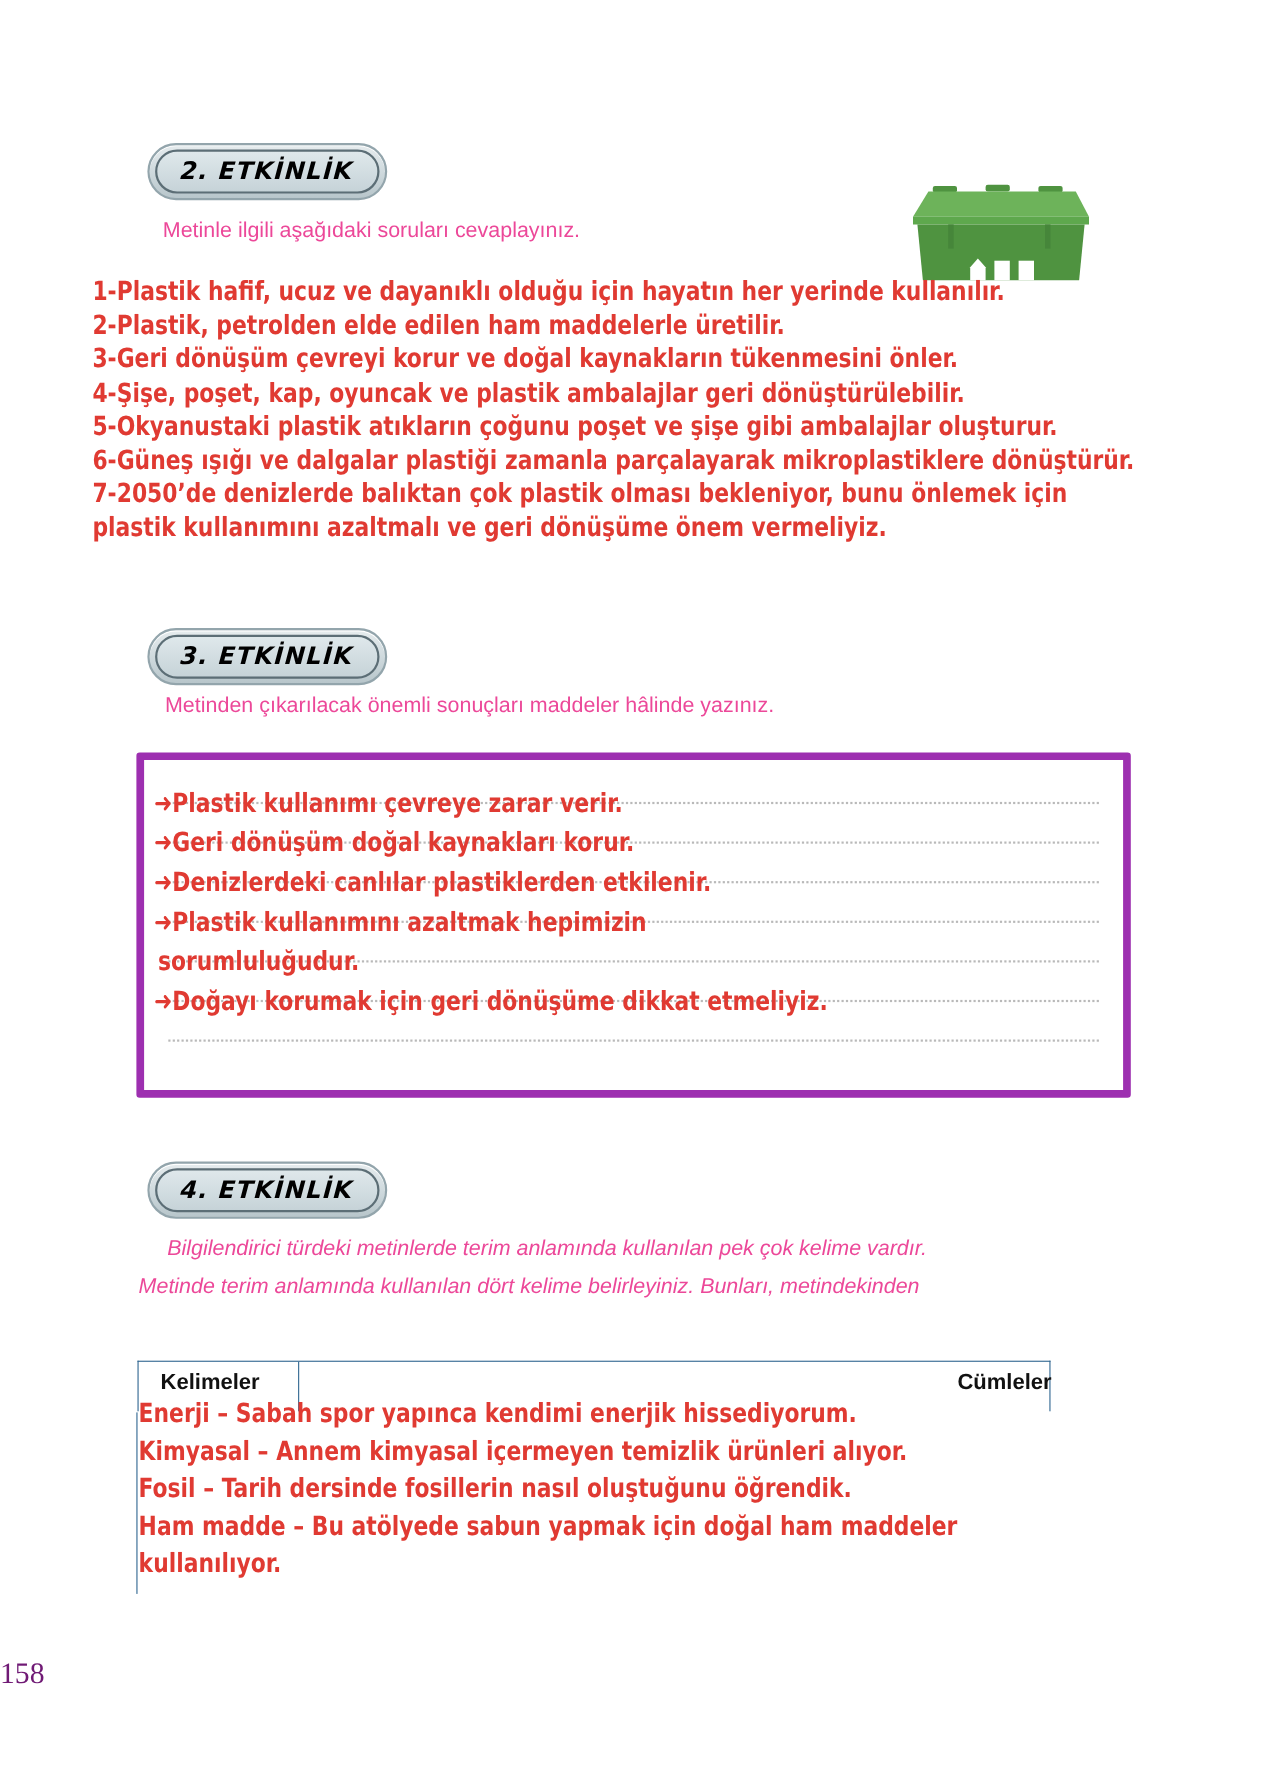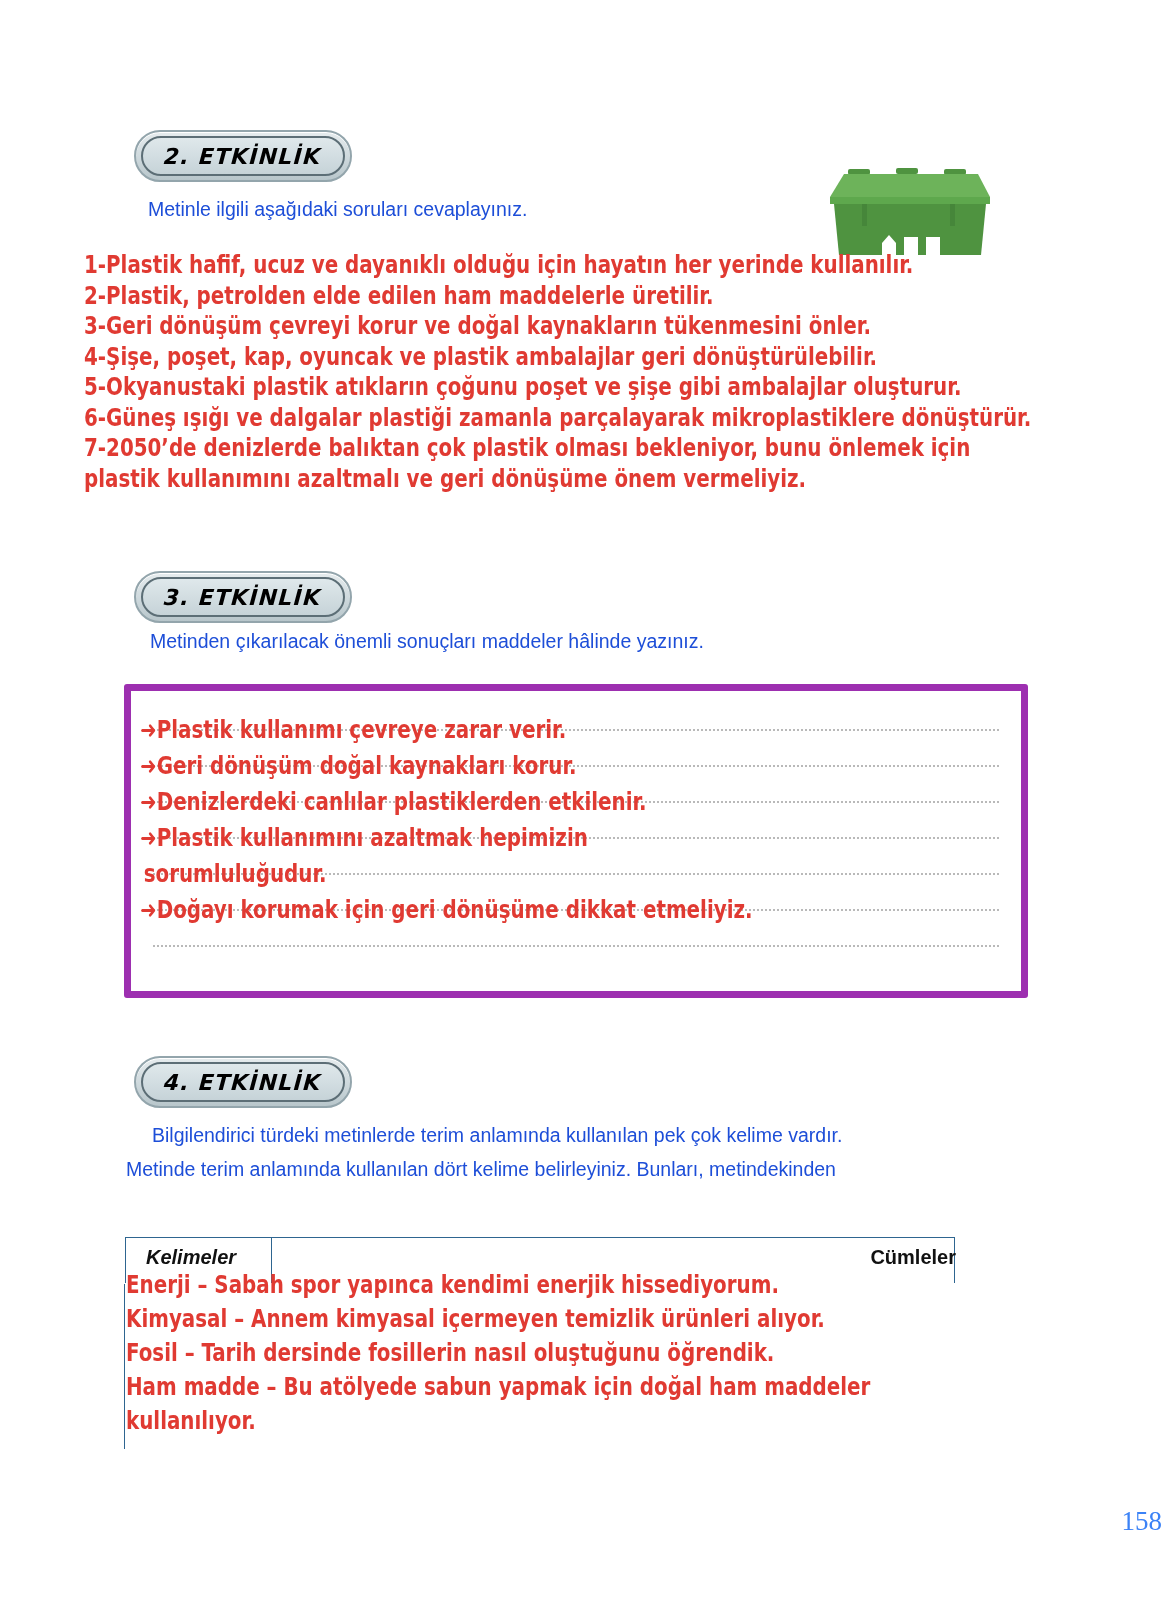--- a/index.html
+++ b/index.html
@@ -50,26 +50,27 @@
     letter-spacing: 1.2px;
     color: #000000;
     transform: skewX(-4deg);
   }
 
   
   .instr {
     position: absolute;
     font-family: "Liberation Sans", sans-serif;
     font-size: 19.5px;
-    color: #1d4ed8;
+    color: #ec4899;
     line-height: 1.45;
   }
   .instr-just {
     text-align: justify;
     text-justify: inter-word;
+    font-style: italic;
   }
   .qnum { font-weight: bold; }
 
   
   .red {
     color: #e03a32;
     font-family: "DejaVu Sans Condensed", "Liberation Sans Narrow", "Liberation Sans", sans-serif;
     font-weight: bold;
     font-stretch: condensed;
     transform: scaleX(0.92);
@@ -155,44 +156,44 @@
     border-left: 1.6px solid #2e6590;
   }
   .th {
     position: absolute;
     top: 8px;
     font-family: "Liberation Sans", sans-serif;
     font-weight: bold;
     font-size: 20px;
     color: #111111;
   }
-  .th-kelimeler { left: 20px; font-style: italic; }
+  .th-kelimeler { left: 20px; }
   .th-cumleler  { left: 145px; width: 685px; text-align: right; }
 
   .table-answers {
     position: absolute;
     left: 126px;
     top: 1268px;
     width: 1000px;
     font-size: 24px;
     line-height: 34px;
     z-index: 5;
   }
   .table-answers div { white-space: nowrap; }
 
   
   .pageno {
     position: absolute;
     left: 0;
     right: 0;
     top: 1506px;
-    text-align: right;
+    text-align: left;
     font-family: "Liberation Serif", serif;
     font-size: 27px;
-    color: #3b82f6;
+    color: #701a75;
   }
 </style>
 </head>
 <body>
 
 <div id="page">
 
   <div class="badge" style="left:134px; top:130px;">
     <span class="badge-label">2. ETKİNLİK</span>
   </div>

